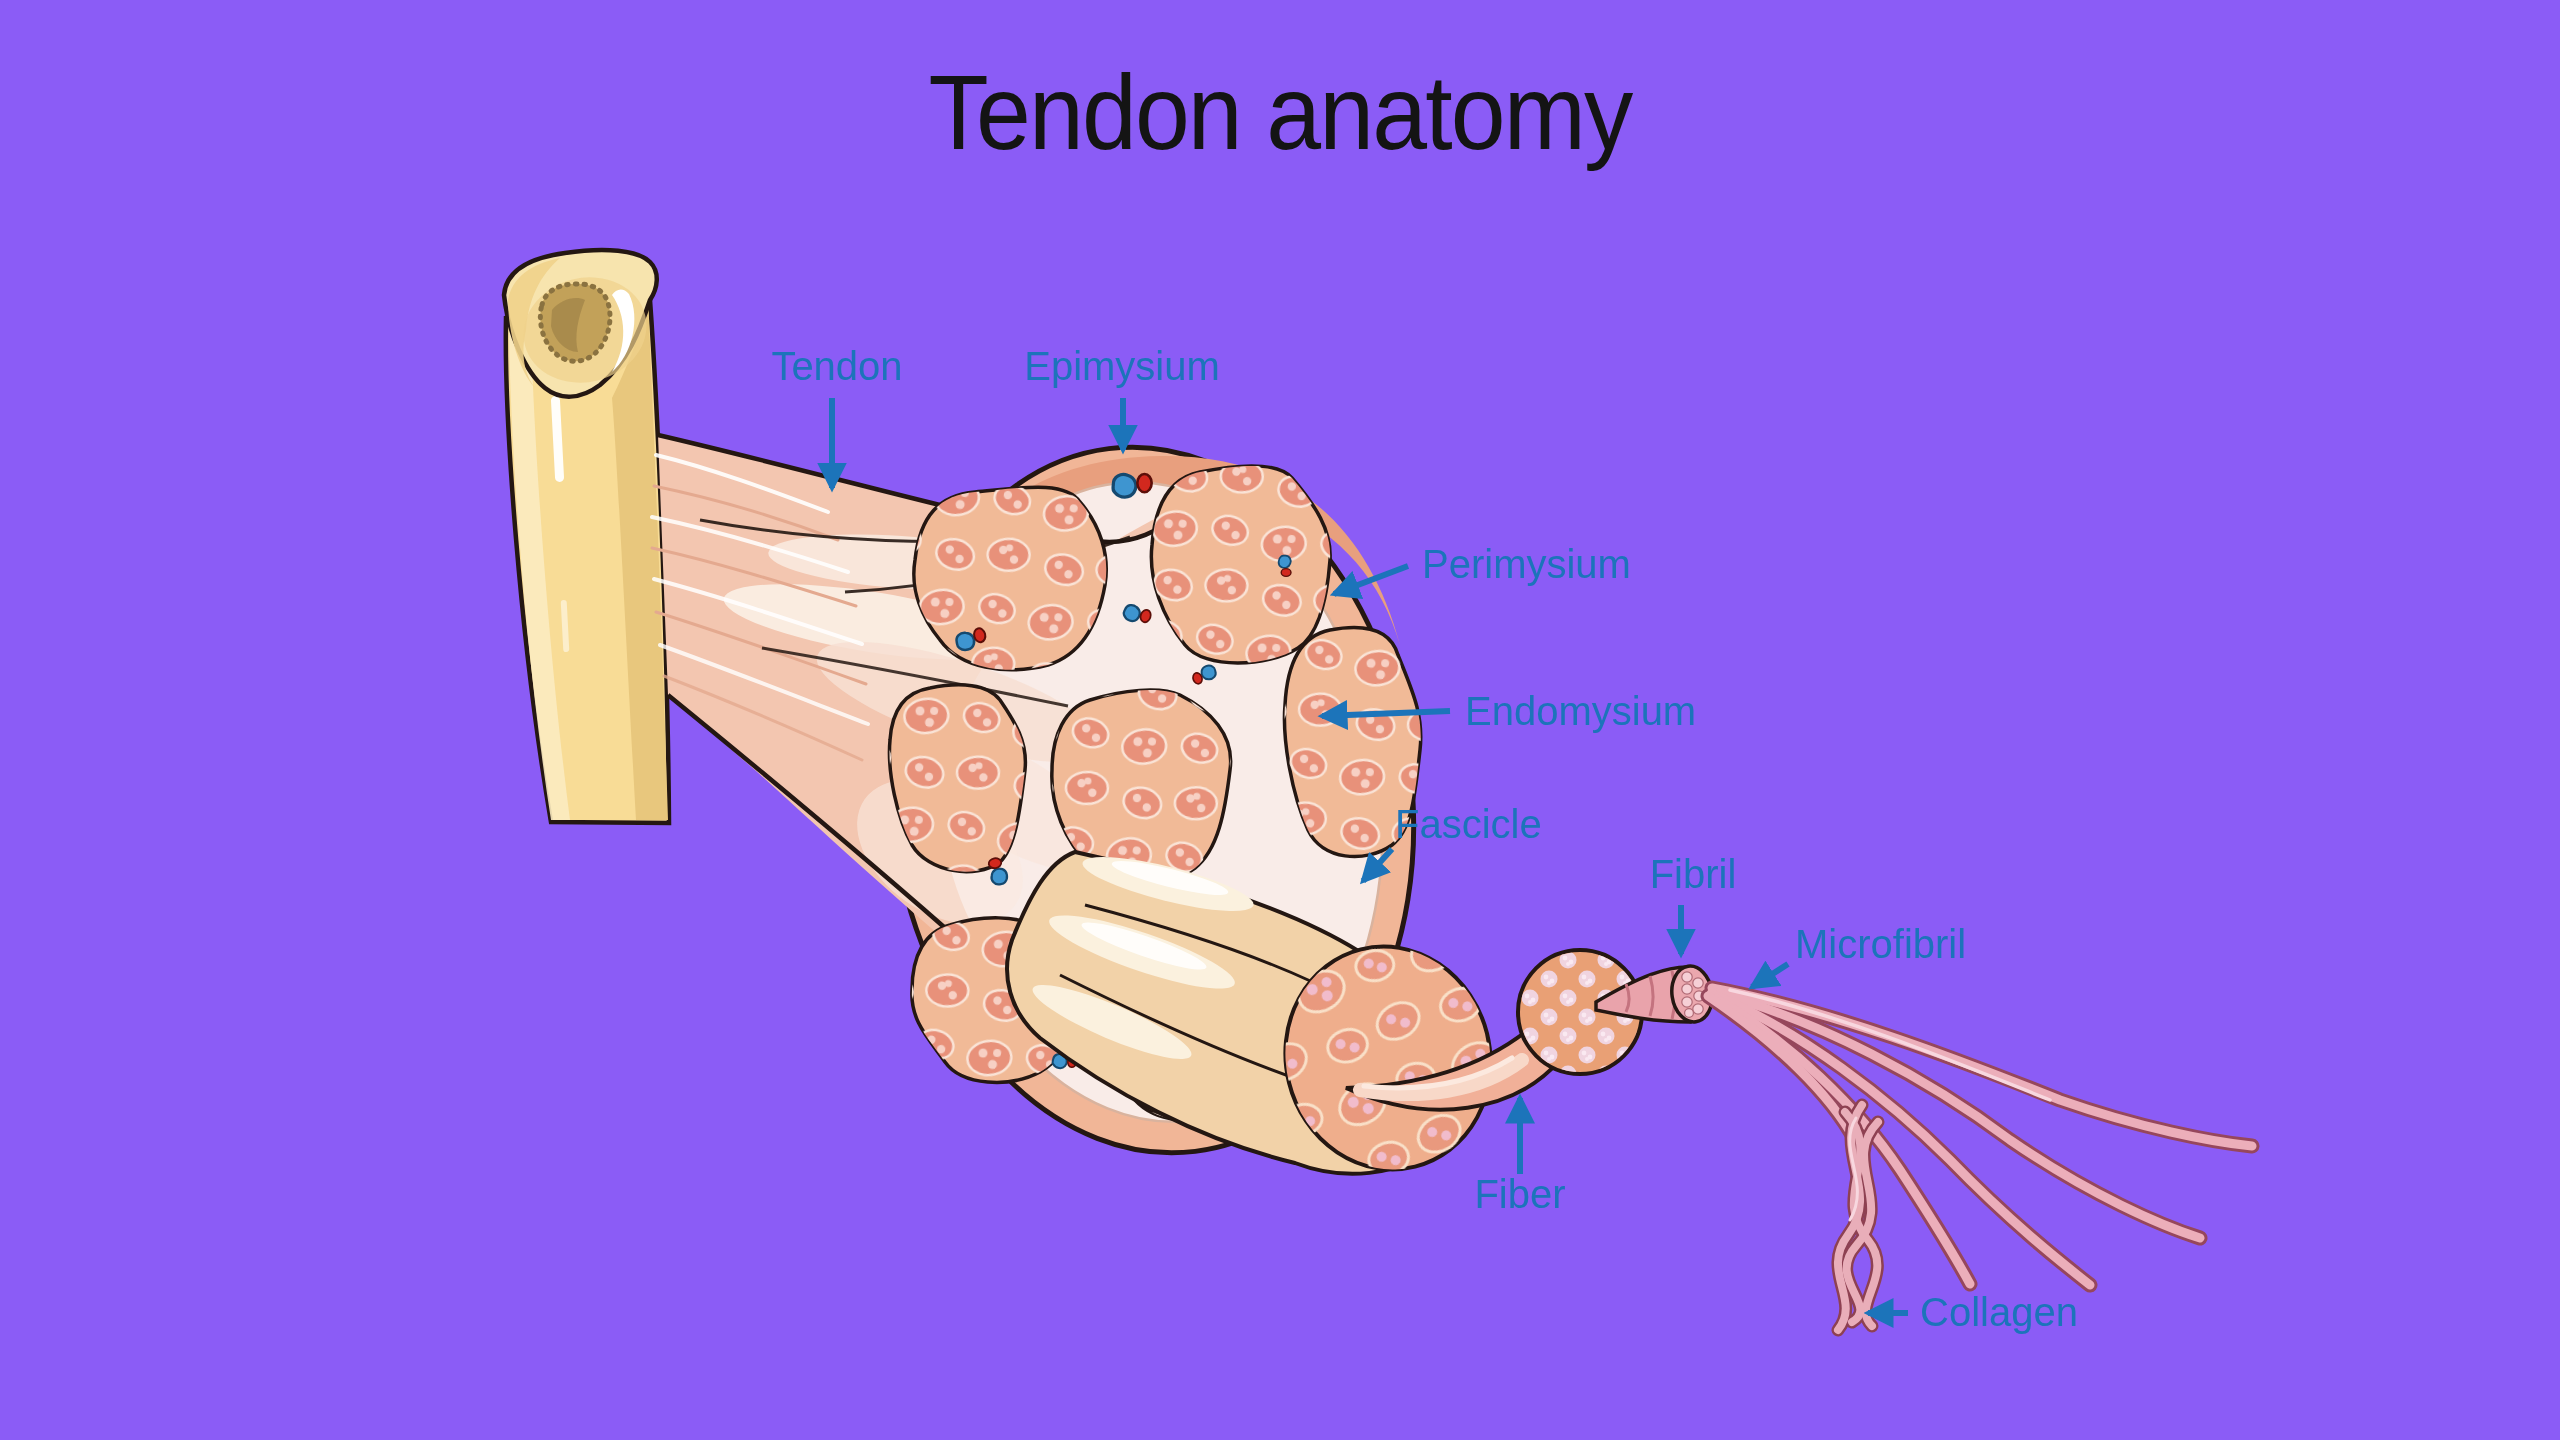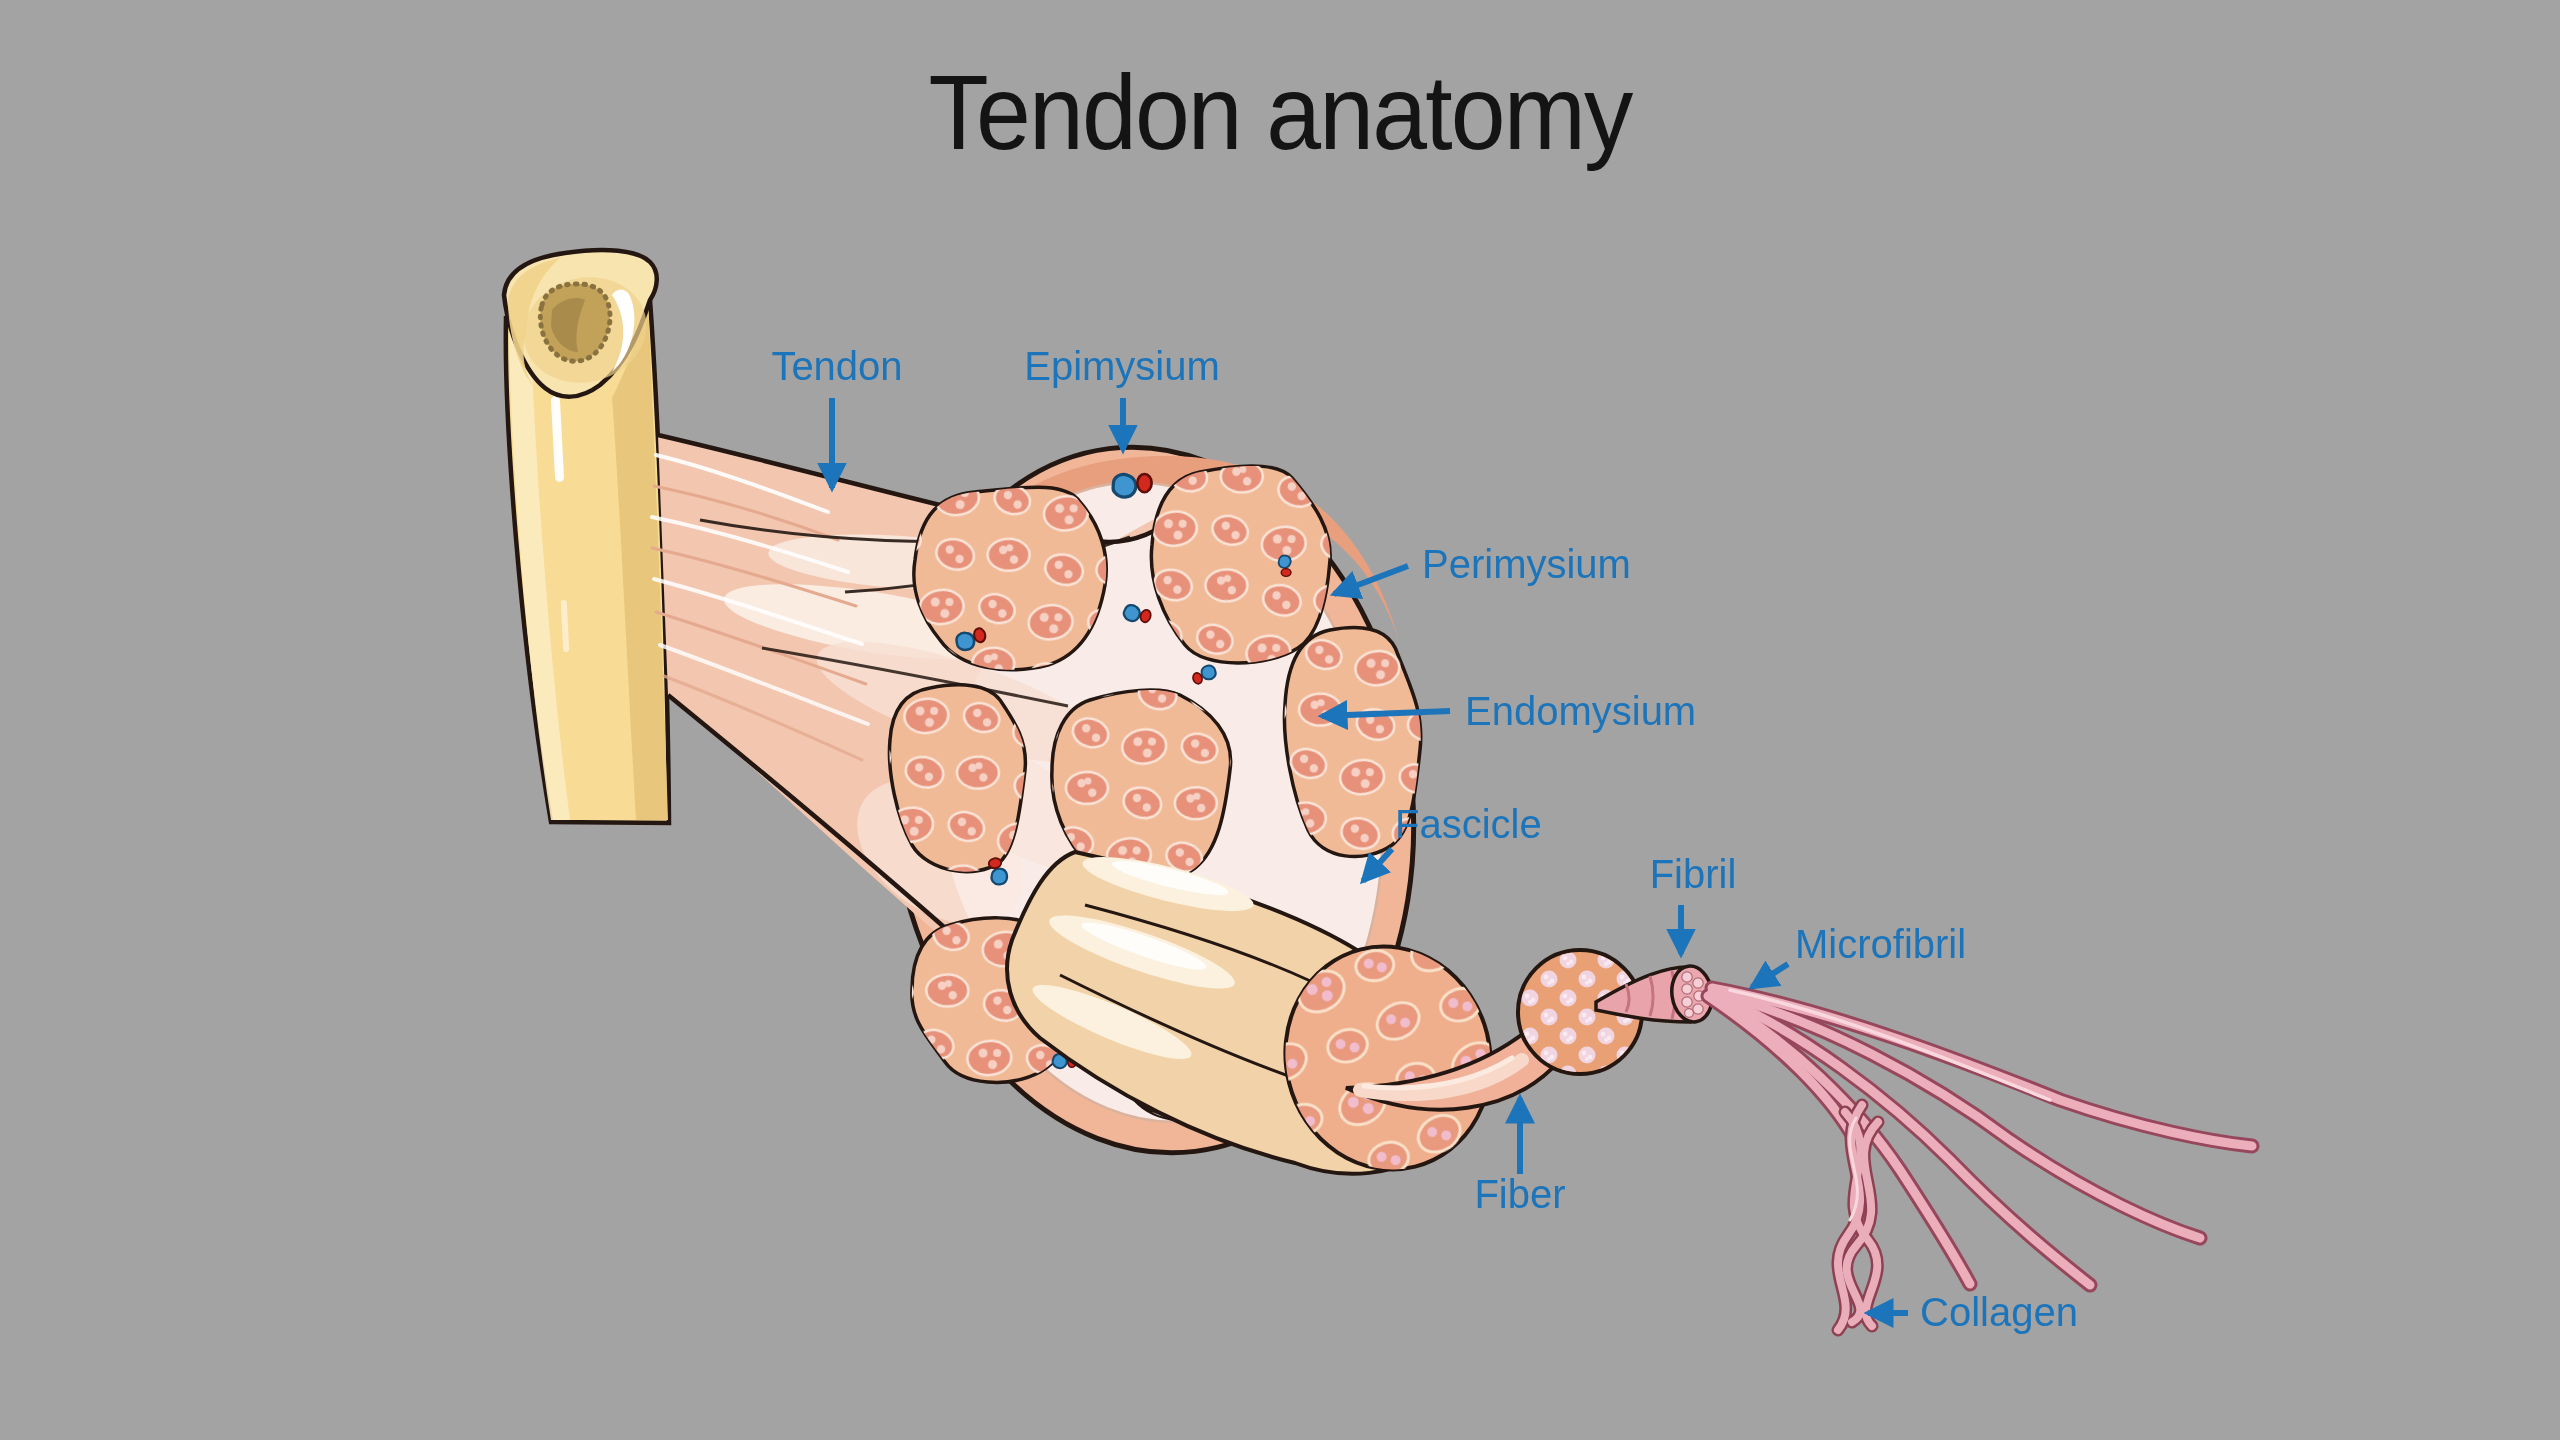--- a/index.html
+++ b/index.html
@@ -1,16 +1,16 @@
 <!DOCTYPE html>
 <html><head>
 <meta charset="utf-8">
 <style>
   html,body{margin:0;padding:0;background:#ffffff;}
-  .stage{position:relative;width:2560px;height:1440px;background:#a3a3a3;overflow:hidden;
+  .stage{position:relative;width:2560px;height:1440px;background:#8b5cf6;overflow:hidden;
          font-family:"Liberation Sans",sans-serif;}
   .title{position:absolute;top:52px;left:0;width:100%;text-align:center;
          font-size:106px;font-weight:400;color:#141414;letter-spacing:-2px;
          transform:scaleX(.93);transform-origin:50% 50%;}
   svg text{font-family:"Liberation Sans",sans-serif;font-size:40px;}
 </style>
 </head>
 <body>
 
 <div class="stage">

